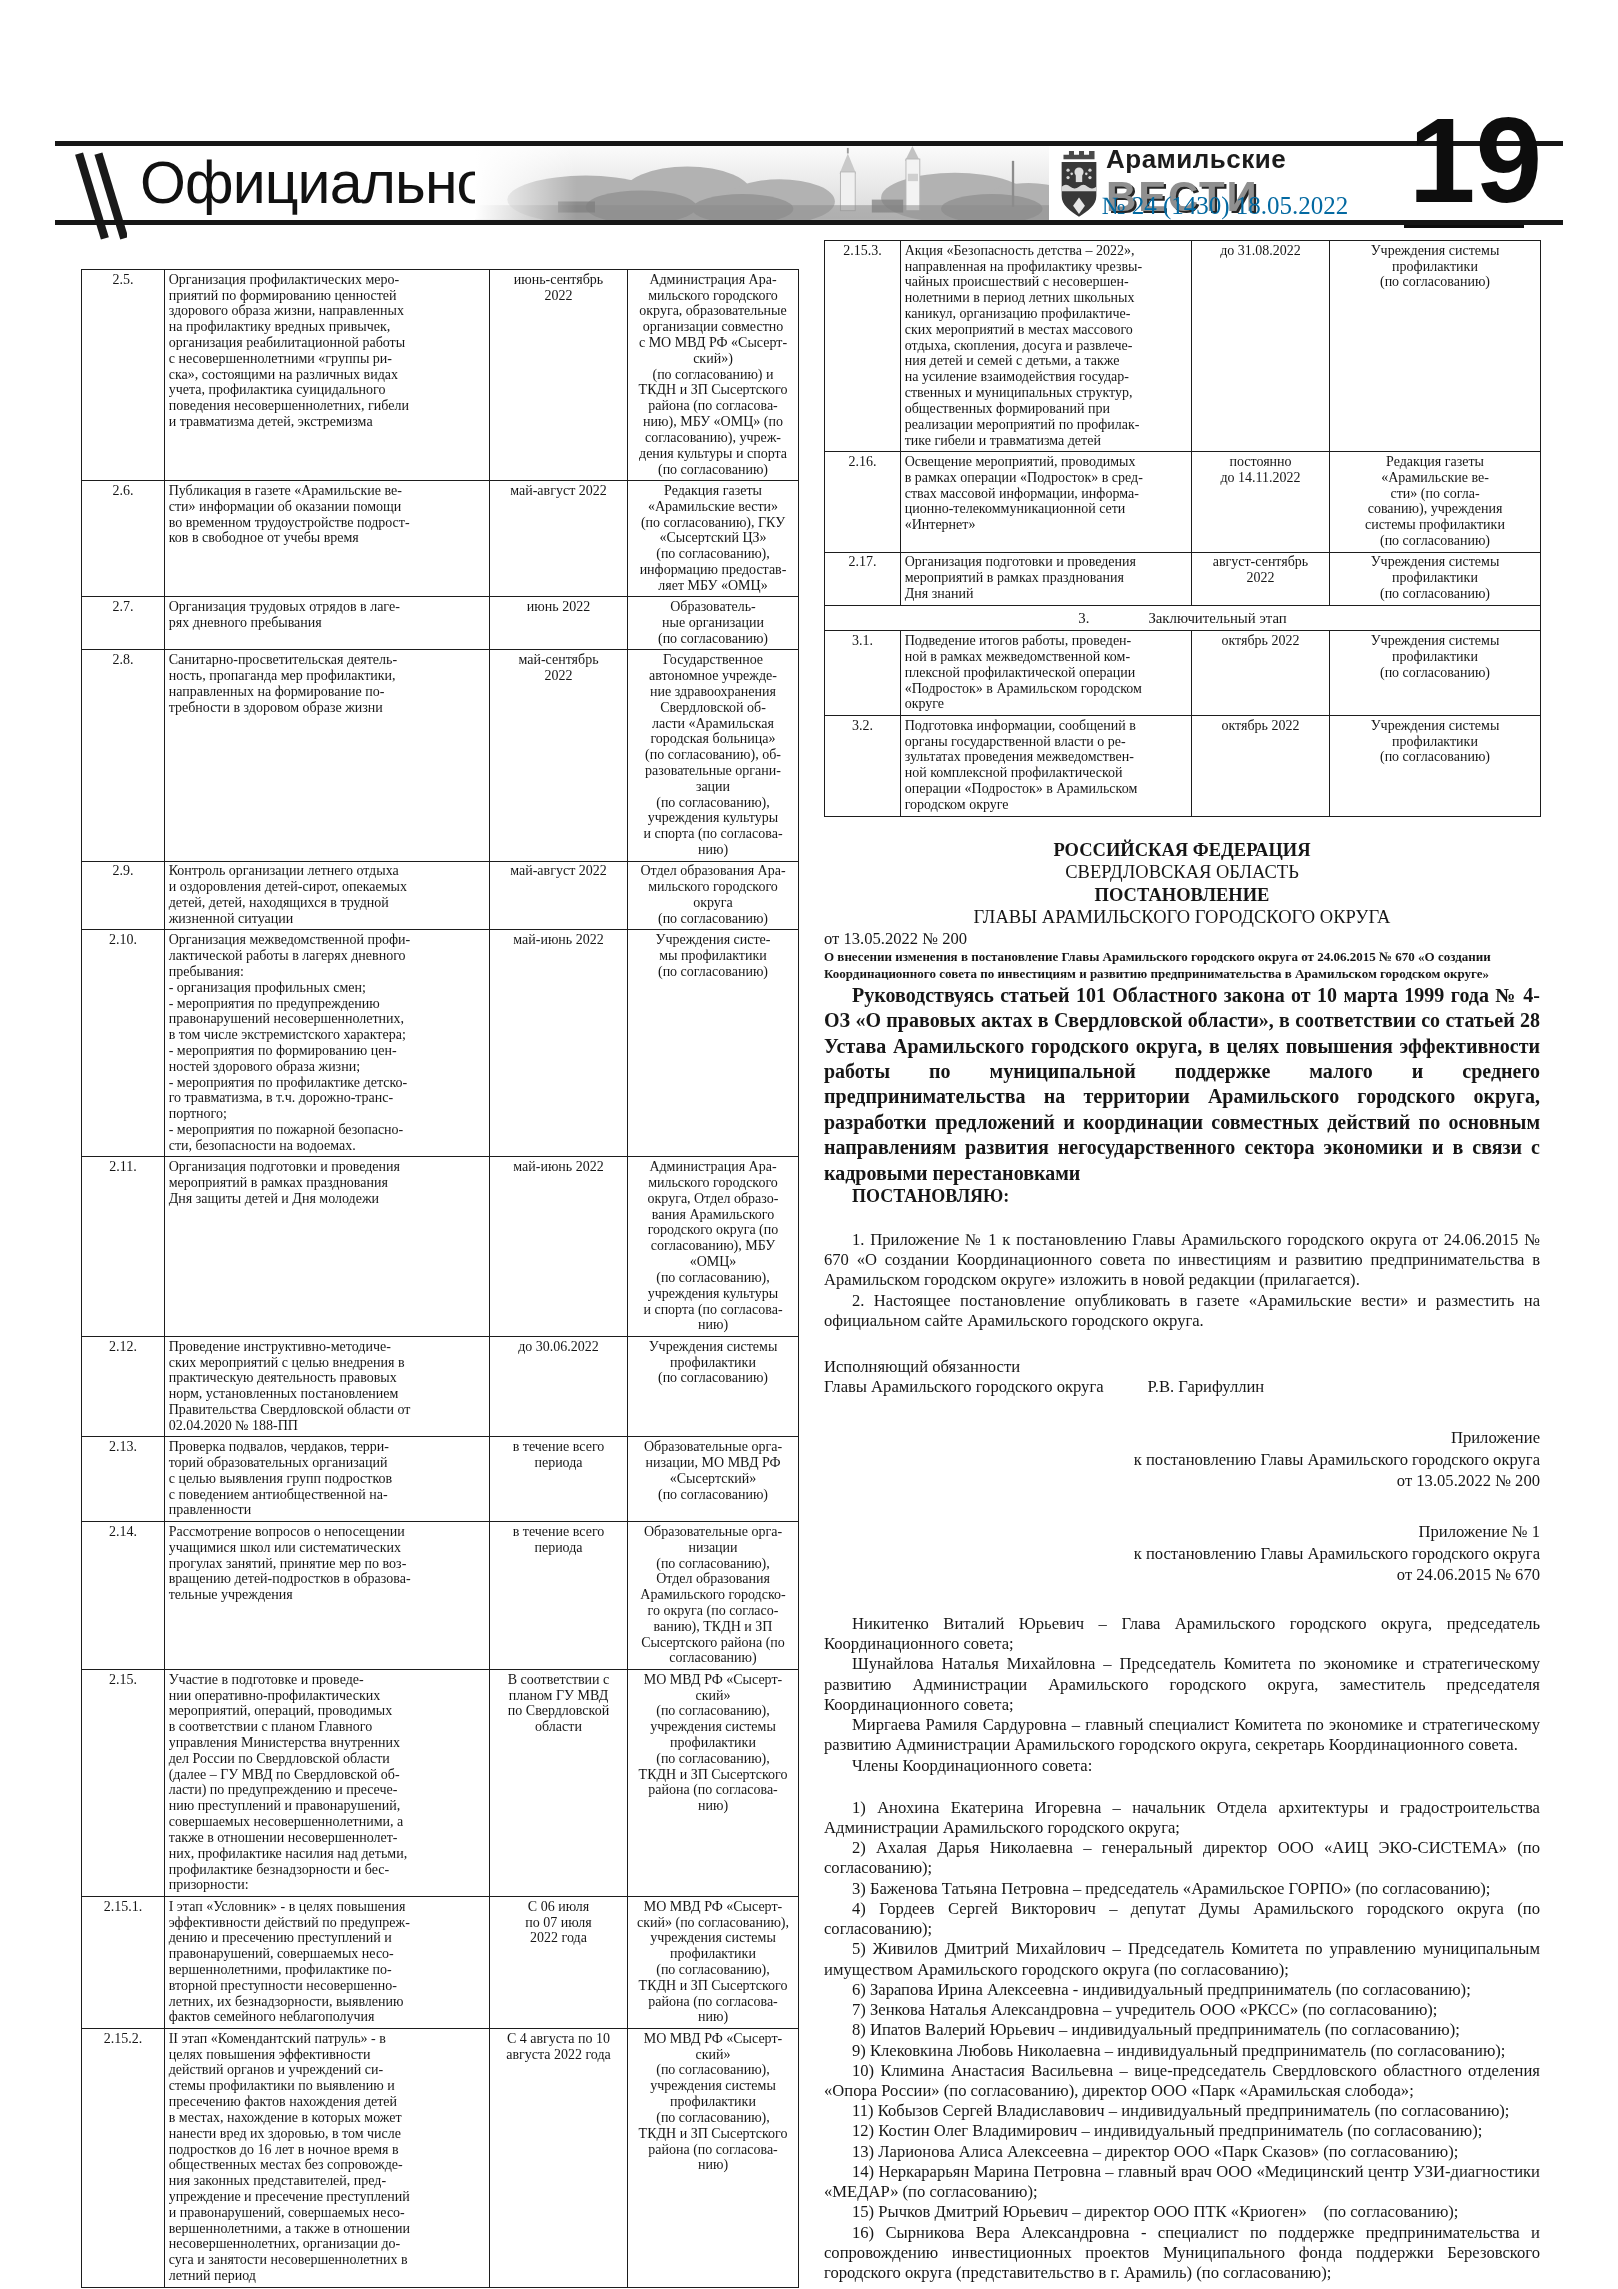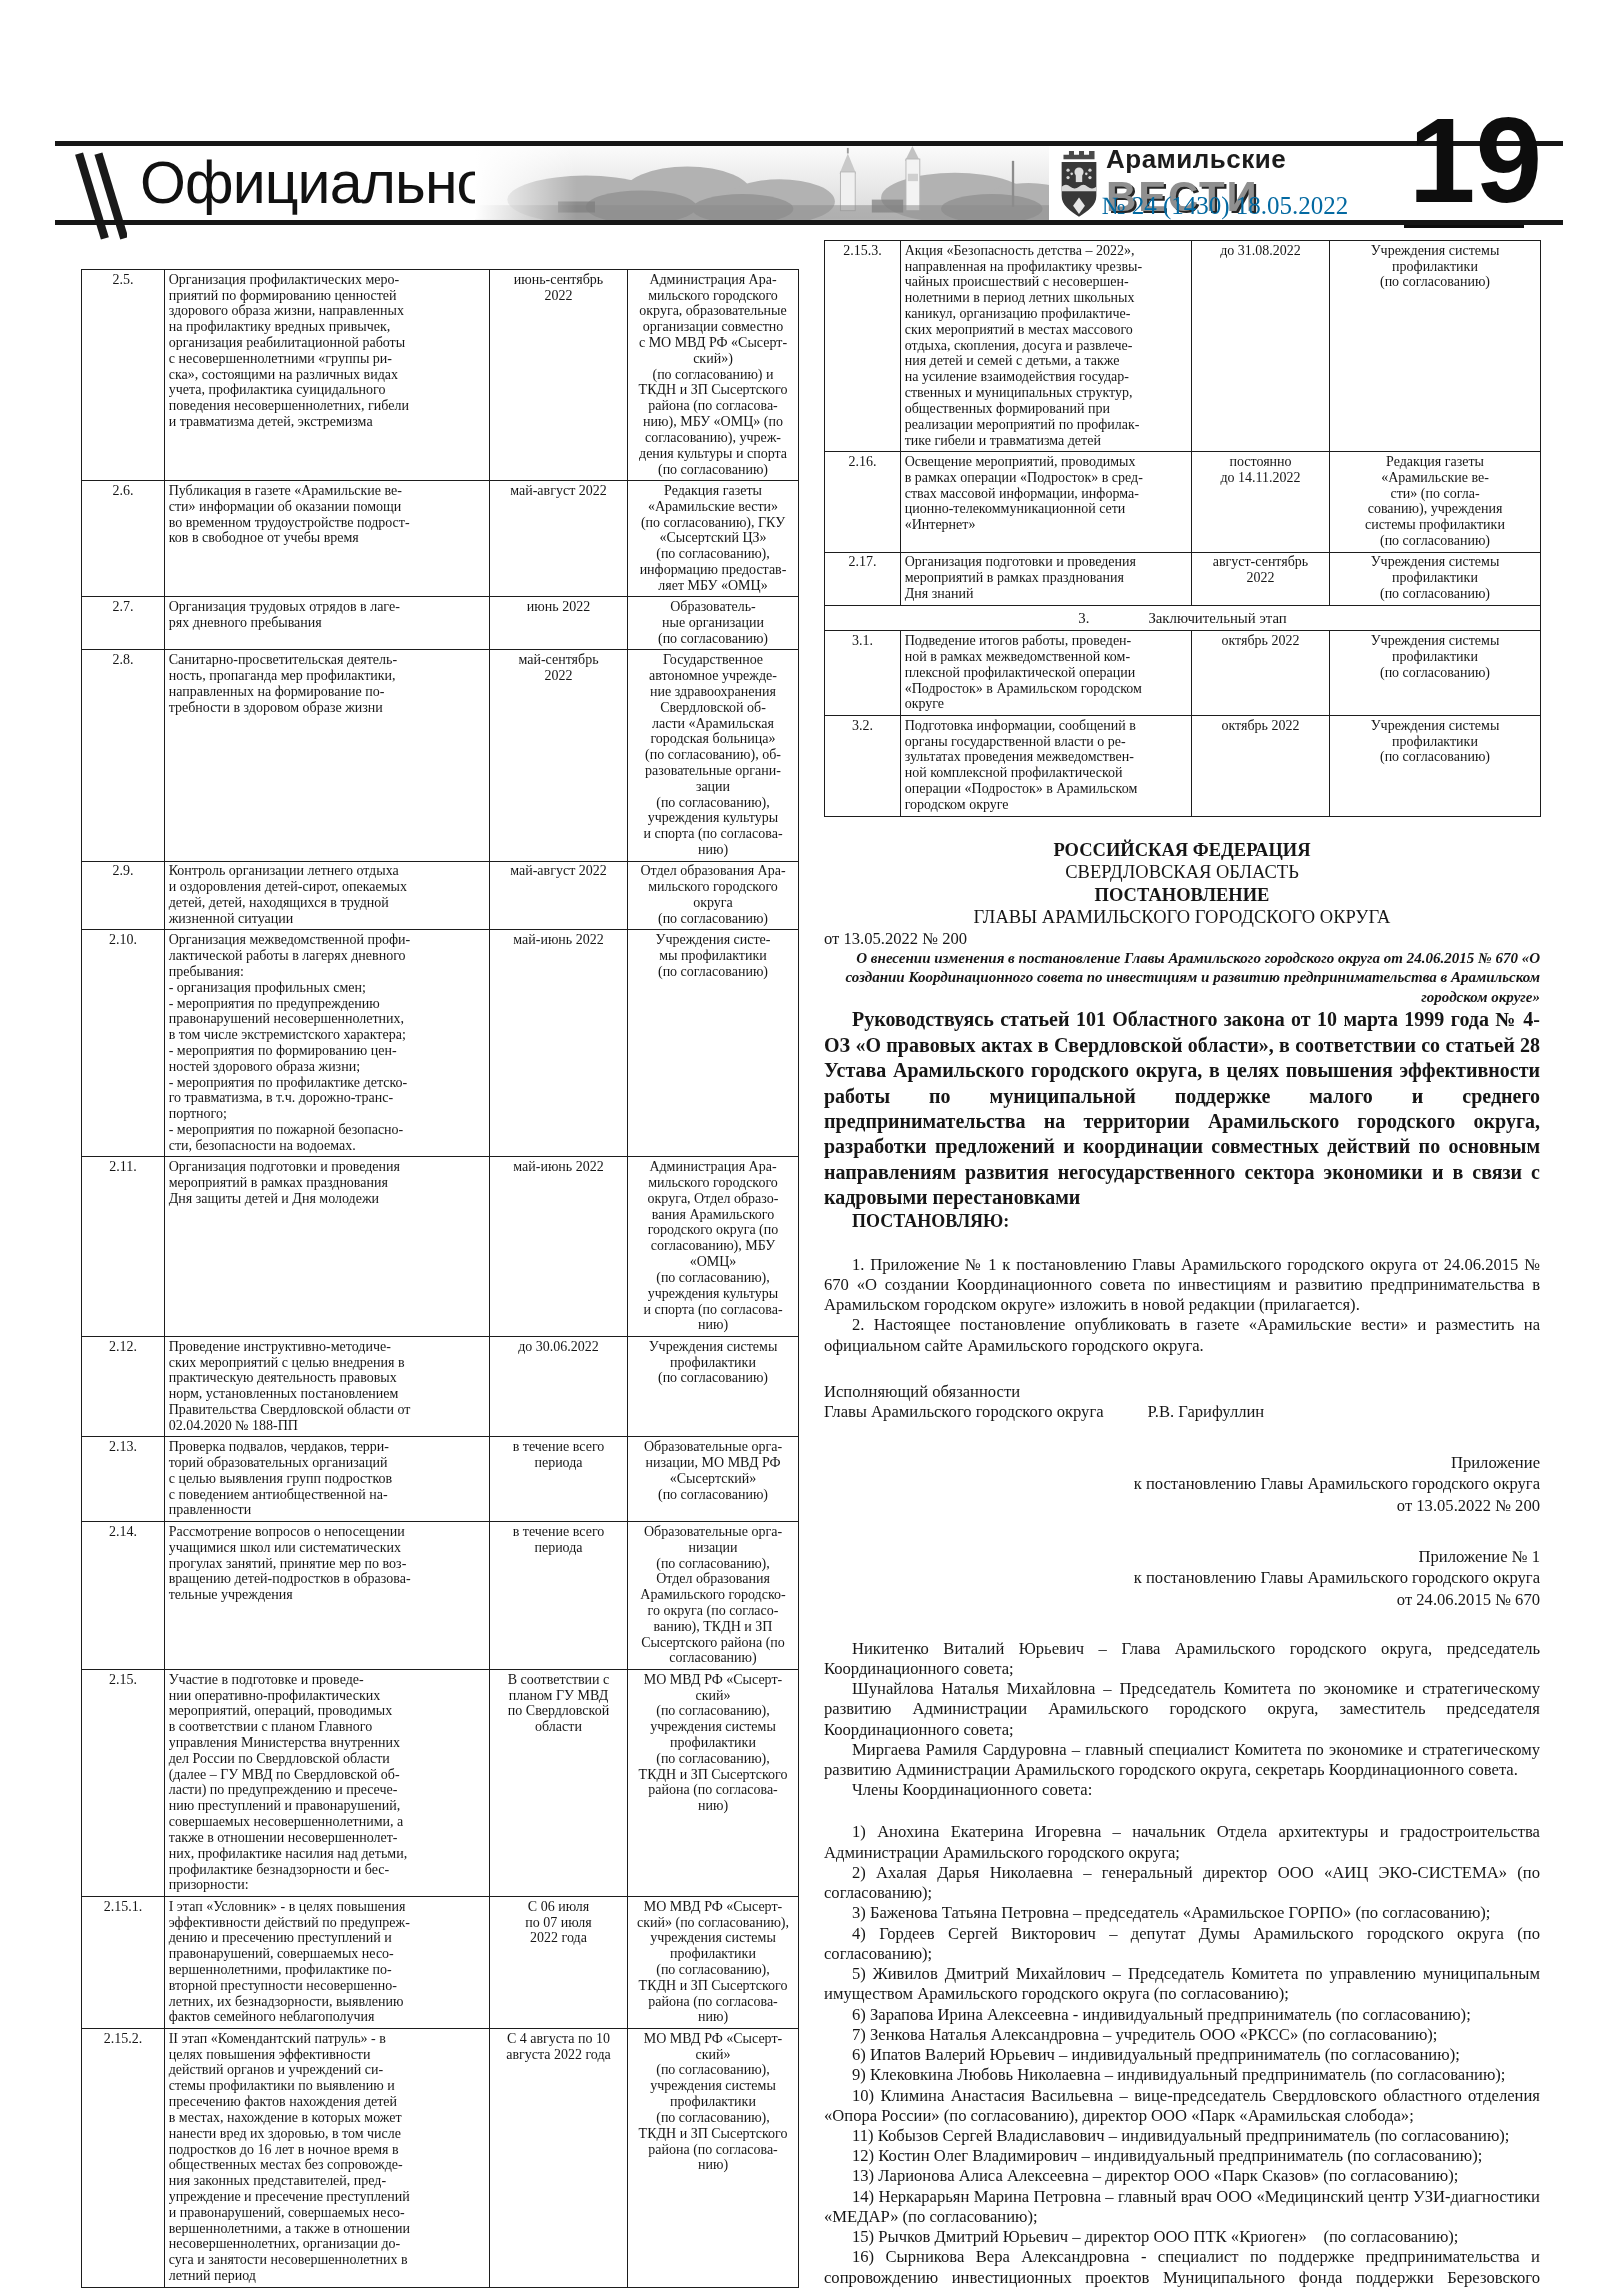--- a/index.html
+++ b/index.html
@@ -40,21 +40,21 @@
   td.c-res { text-align:center; }
   tr.section-row td { text-align:center; font-size:14.8px; padding:4px 0; }
   tr.section-row .sec-num { display:inline-block; margin-right:59px; }
 
   .decree { margin-top:22px; font-size:16.6px; line-height:1.22; }
   .decree p { margin:0; }
   .c { text-align:center; }
   .hdr-b { font-weight:bold; font-size:18.5px; }
   .hdr-r { font-size:18.5px; }
   .date-line { margin-top:26px; }
-  .subject { margin-top:28px; font-weight:bold; font-style:italic; font-size:15px; line-height:1.3; text-align:right; }
+  .subject { margin-top:28px; font-weight:bold; font-size:13px; line-height:1.3; text-align:left; }
   .preamble { margin-top:26px; font-weight:bold; font-size:20px; line-height:1.27; text-indent:28px; text-align:justify; }
   .resolve-heading { margin-top:24px; font-weight:bold; font-size:18px; text-indent:28px; }
   .body-p { text-indent:28px; text-align:justify; }
   .resolve-items { margin-top:22px; }
   .sig-block { margin-top:26px; }
   .sig-row { display:flex; gap:44px; }
   .annex { margin-top:29.5px; text-align:right; line-height:1.3; }
   .comp-title { margin-top:33px; }
   .leadership { margin-top:28px; }
   .members-heading { margin-top:22px; text-indent:28px; }
@@ -576,21 +576,21 @@
 
       <div class="members">
 
       <p class="body-p">1) Анохина Екатерина Игоревна – начальник Отдела архитектуры и градостроительства Администрации Арамильского городского округа;</p>
           <p class="body-p">2) Ахалая Дарья Николаевна – генеральный директор ООО «АИЦ ЭКО-СИСТЕМА» (по согласованию);</p>
           <p class="body-p">3) Баженова Татьяна Петровна – председатель «Арамильское ГОРПО» (по согласованию);</p>
           <p class="body-p">4) Гордеев Сергей Викторович – депутат Думы Арамильского городского округа (по согласованию);</p>
           <p class="body-p">5) Живилов Дмитрий Михайлович – Председатель Комитета по управлению муниципальным имуществом Арамильского городского округа (по согласованию);</p>
           <p class="body-p">6) Зарапова Ирина Алексеевна - индивидуальный предприниматель (по согласованию);</p>
           <p class="body-p">7) Зенкова Наталья Александровна – учредитель ООО «РКСС» (по согласованию);</p>
-          <p class="body-p">6) Ипатов Валерий Юрьевич – индивидуальный предприниматель (по согласованию);</p>
+          <p class="body-p">8) Ипатов Валерий Юрьевич – индивидуальный предприниматель (по согласованию);</p>
           <p class="body-p">9) Клековкина Любовь Николаевна – индивидуальный предприниматель (по согласованию);</p>
           <p class="body-p">10) Климина Анастасия Васильевна – вице-председатель Свердловского областного отделения «Опора России» (по согласованию), директор ООО «Парк «Арамильская слобода»;</p>
           <p class="body-p">11) Кобызов Сергей Владиславович – индивидуальный предприниматель (по согласованию);</p>
           <p class="body-p">12) Костин Олег Владимирович – индивидуальный предприниматель (по согласованию);</p>
           <p class="body-p">13) Ларионова Алиса Алексеевна – директор ООО «Парк Сказов» (по согласованию);</p>
           <p class="body-p">14) Неркарарьян Марина Петровна – главный врач ООО «Медицинский центр УЗИ-диагностики «МЕДАР» (по согласованию);</p>
           <p class="body-p">15) Рычков Дмитрий Юрьевич – директор ООО ПТК «Криоген»&nbsp;&nbsp;&nbsp; (по согласованию);</p>
           <p class="body-p">16) Сырникова Вера Александровна - специалист по поддержке предпринимательства и сопровождению инвестиционных проектов Муниципального фонда поддержки Березовского городского округа (представительство в г. Арамиль) (по согласованию);</p>
         </div>
     </div>

